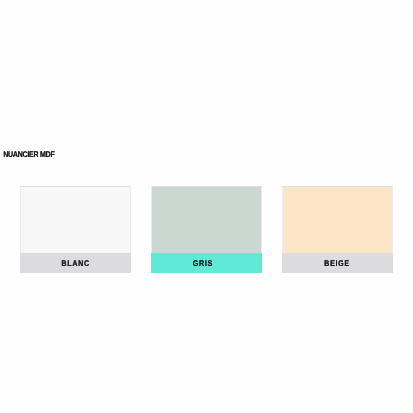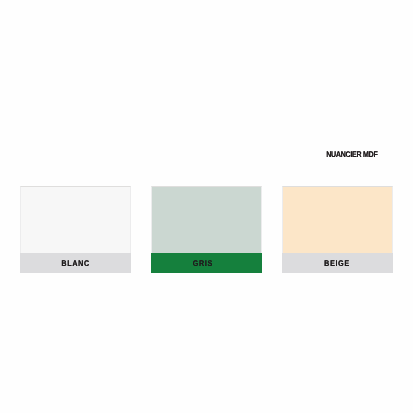--- a/index.html
+++ b/index.html
@@ -22,23 +22,22 @@
     background: #fefefe;
   }
 
   
   #title {
     position: absolute;
     left: 0;
     top: 143.9px;
     width: 339px;
     height: 12px;
-    text-align: right;
+    text-align: left;
     color: #231f20;
-    margin-left: 44px;
   }
   #title .tx {
     display: inline-block;
     position: relative;
     left: -1px;
     font-size: 8.2px;
     font-weight: bold;
     letter-spacing: -0.3px;
     line-height: 12px;
     transform: scaleX(0.86) translateZ(0);
@@ -112,21 +111,21 @@
 
     <div class="swatch" id="sw-0">
       <div class="chip" style="background-color: rgb(247, 247, 247);"></div>
       <div class="label" style="background-color: rgb(220, 220, 222); color: rgb(32, 29, 30);">
         <span class="tx">BLANC</span>
       </div>
     </div>
 
     <div class="swatch" id="sw-1">
       <div class="chip" style="background-color: rgb(203, 215, 209);"></div>
-      <div class="label" style="background-color: #15803d; color: rgb(32, 29, 30);">
+      <div class="label" style="background-color: #5eead4; color: rgb(32, 29, 30);">
         <span class="tx">GRIS</span>
       </div>
     </div>
 
     <div class="swatch" id="sw-2">
       <div class="chip" style="background-color: rgb(252, 230, 200);"></div>
       <div class="label" style="background-color: rgb(220, 220, 222); color: rgb(32, 29, 30);">
         <span class="tx">BEIGE</span>
       </div>
     </div>

